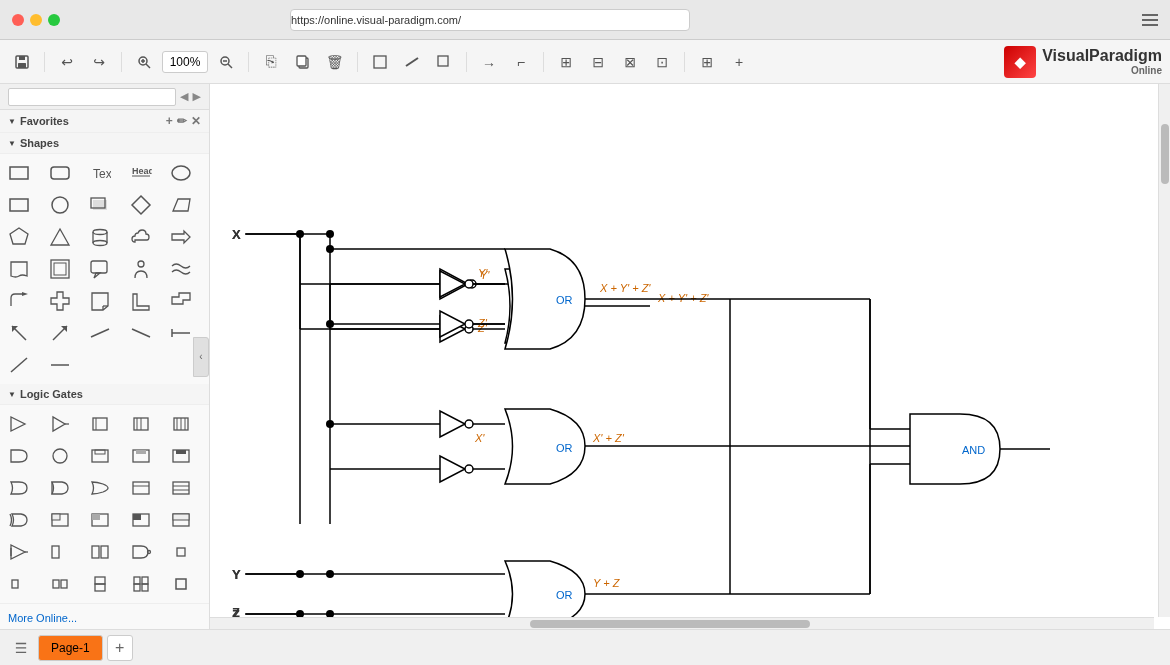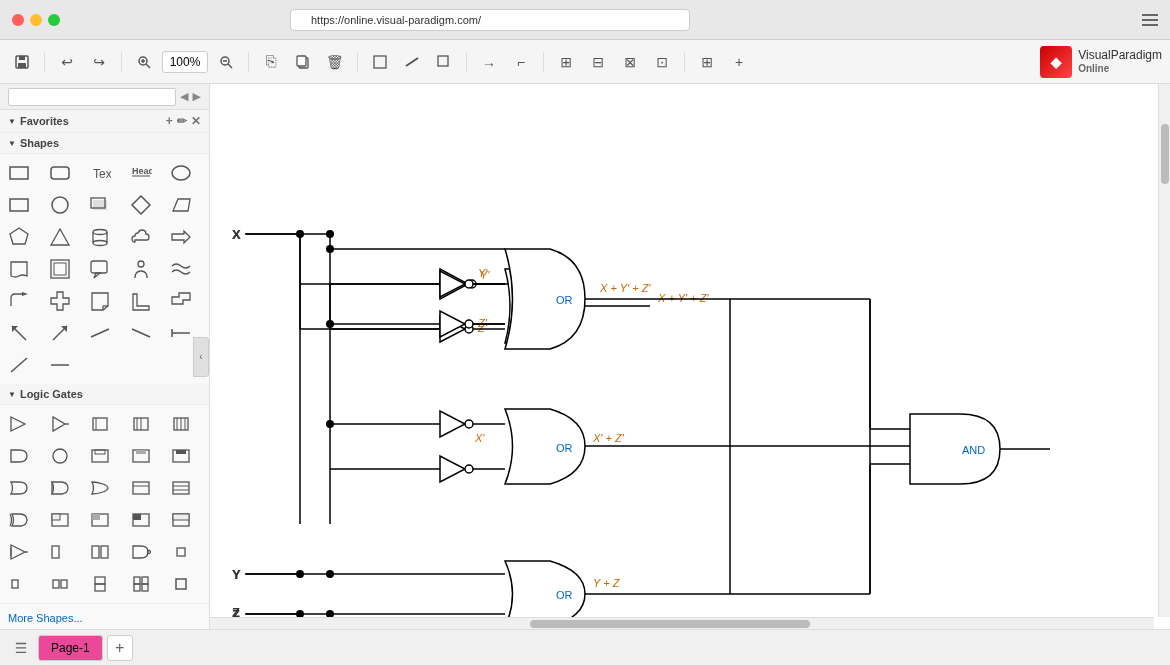--- a/index.html
+++ b/index.html
@@ -23,21 +23,21 @@
     .url-bar {
       flex: 1;
       max-width: 400px;
       margin: 0 auto;
       height: 22px;
       background: white;
       border: 1px solid #ccc;
       border-radius: 4px;
       display: flex;
       align-items: center;
-      padding: 0 20px;
+      padding: 0 0;
       font-size: 11px;
       color: #333;
     }
     .hamburger { margin-left: auto; display: flex; flex-direction: column; gap: 3px; cursor: pointer; }
     .hamburger span { display: block; width: 16px; height: 2px; background: #666; }
 
     
     .toolbar {
       height: 44px;
       background: #f5f5f5;
@@ -185,21 +185,21 @@
       gap: 4px;
     }
     .tabbar-btn {
       width: 26px; height: 26px;
       border: none; background: transparent;
       cursor: pointer; font-size: 14px; color: #666;
       display: flex; align-items: center; justify-content: center;
     }
     .page-tab {
       height: 26px;
-      background: #ec4899;
+      background: #f97316;
       border: 1px solid #ccc;
       border-radius: 3px;
       padding: 0 12px;
       font-size: 12px;
       display: flex; align-items: center;
       cursor: pointer;
     }
     .add-page-btn {
       width: 26px; height: 26px;
       border: 1px solid #ccc;
@@ -313,22 +313,22 @@
   <button class="tb-btn">⊞</button>
   <button class="tb-btn">⊟</button>
   <button class="tb-btn">⊠</button>
   <button class="tb-btn">⊡</button>
   <div class="tb-sep"></div>
   <button class="tb-btn">⊞</button>
   <button class="tb-btn">+</button>
   <div class="vp-logo" style="margin-left:auto; display:flex; align-items:center; gap:6px;">
     <div class="vp-logo-icon">◆</div>
     <div>
-      <div style="font-size:12px; font-weight:400; line-height:1.1;">VisualParadigm</div>
-      <div style="font-size:10px; color:#666; line-height:1.1;">Online</div>
+      <div style="font-size:16px; font-weight:700; line-height:1.1;">VisualParadigm</div>
+      <div style="font-size:10px; color:#666; line-height:1.1;text-align:right;">Online</div>
     </div>
   </div>
 </div>
 
 <div class="main-layout">
 
   <div class="sidebar">
 
     <div class="sidebar-header">
       <input type="text" placeholder="" style="width: 140px;">
@@ -722,21 +722,21 @@
           </svg>
         </div>
       <div class="shape-item">
           <svg viewBox="0 0 22 22">
             <rect x="6" y="6" width="10" height="10" stroke="#555" stroke-width="1.5" fill="none"></rect>
           </svg>
         </div>
     </div>
 
     <div class="sidebar-footer">
-      <span>More Shapes...</span>
+      <span>More Online...</span>
     </div>
 
     <div class="collapse-handle">‹</div>
   </div>
 
   <div class="canvas-area">
 
     <svg class="diagram-svg" width="920" height="585">
 
       <text x="22" y="155" font-size="13" font-weight="600" fill="#333">X</text>

